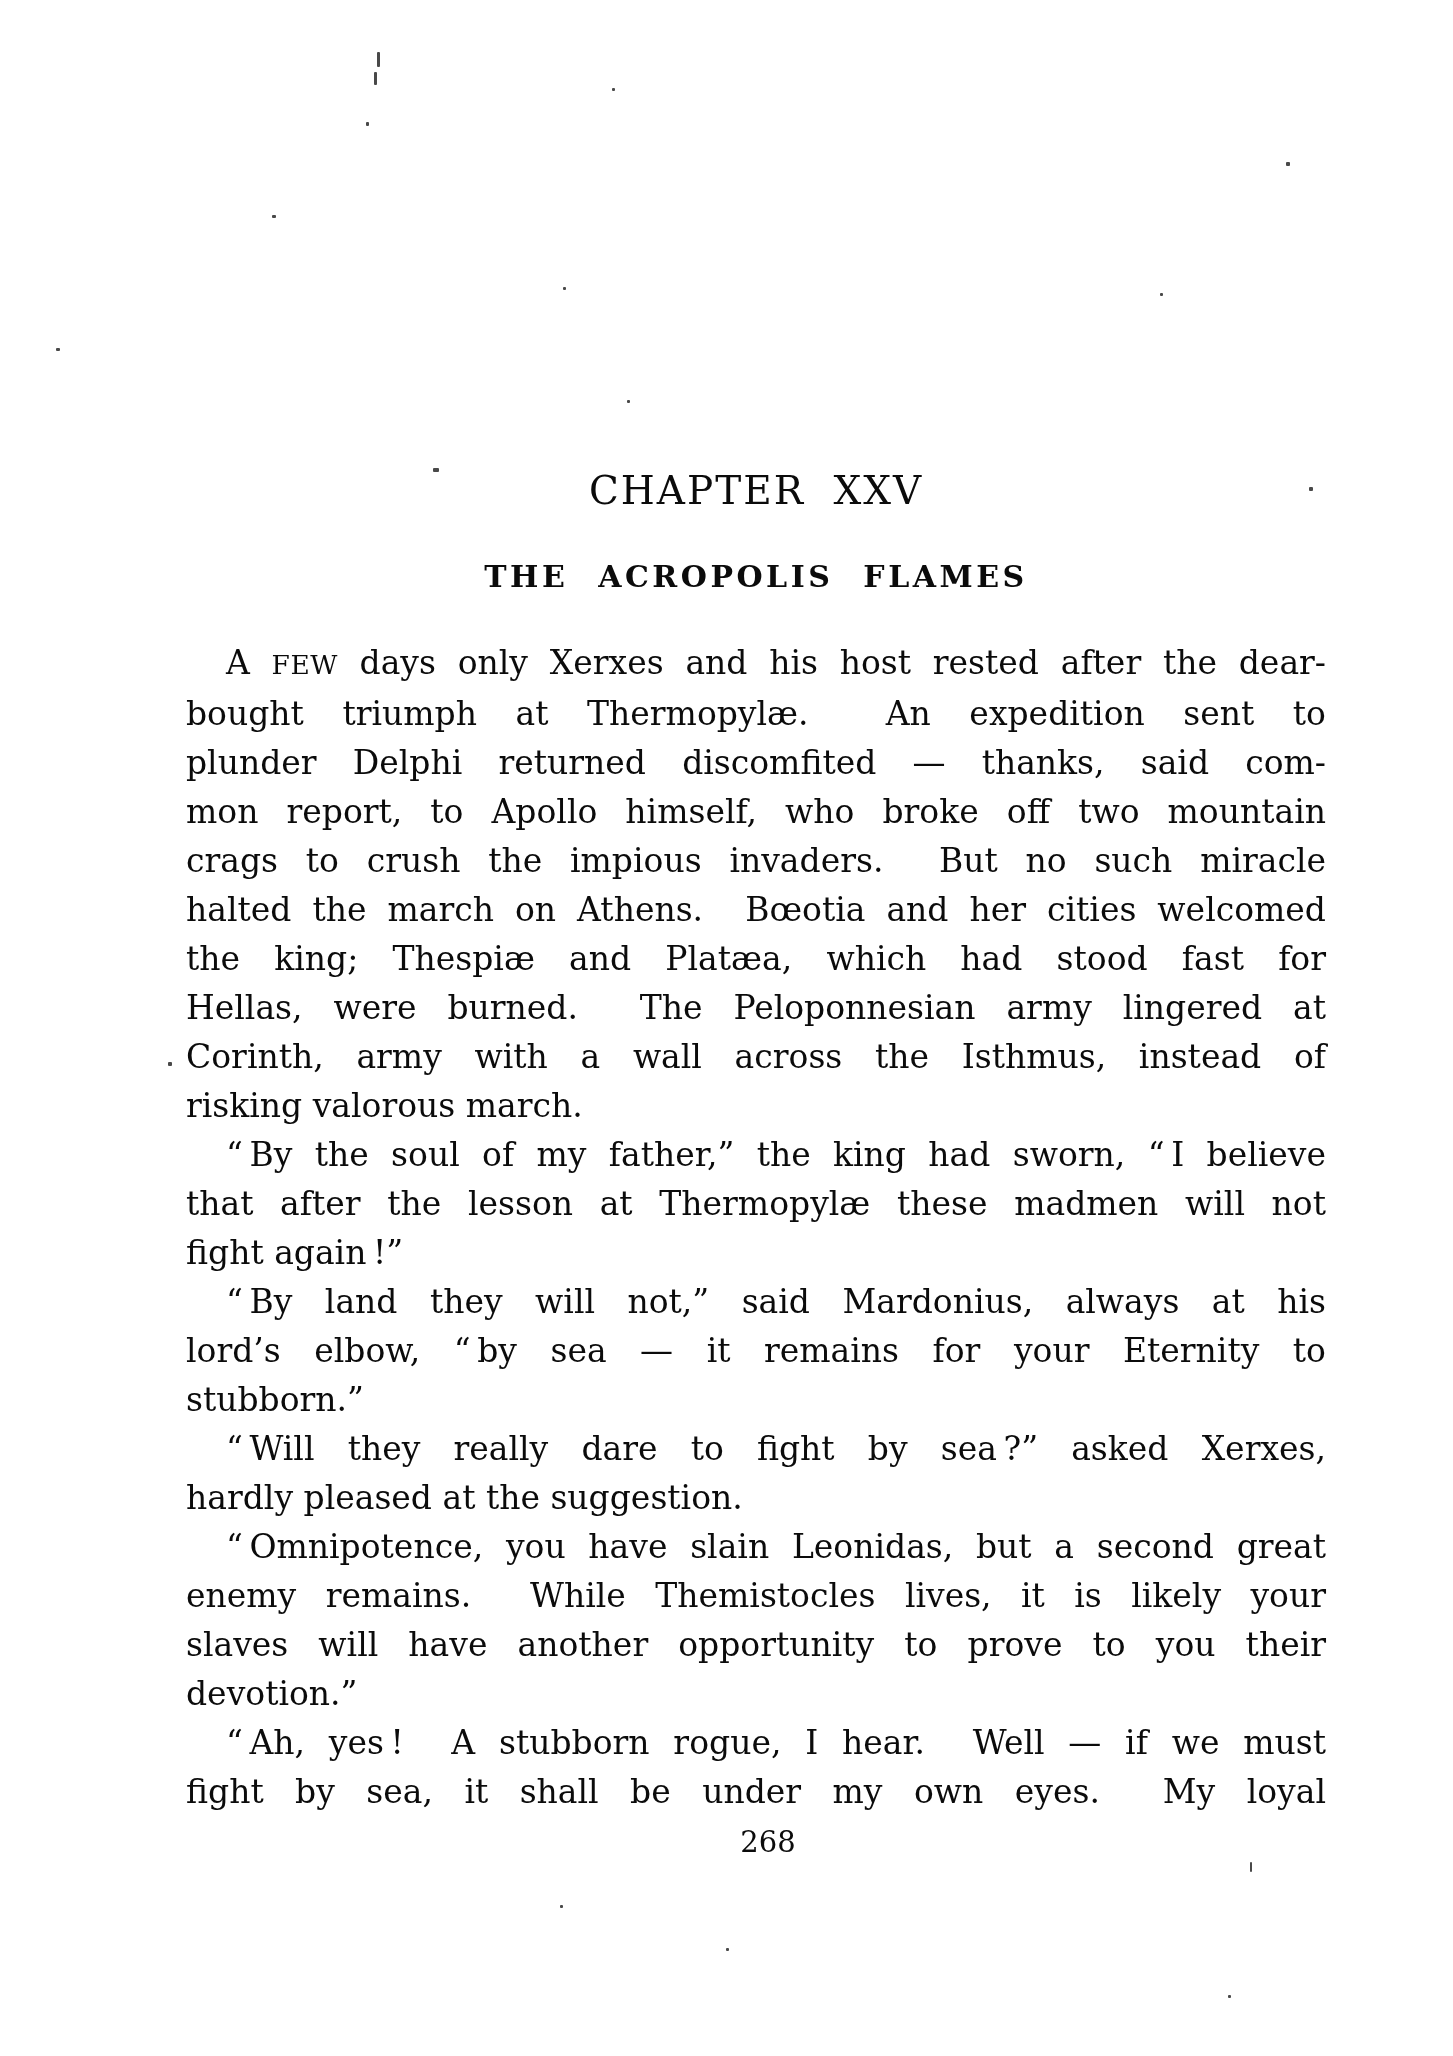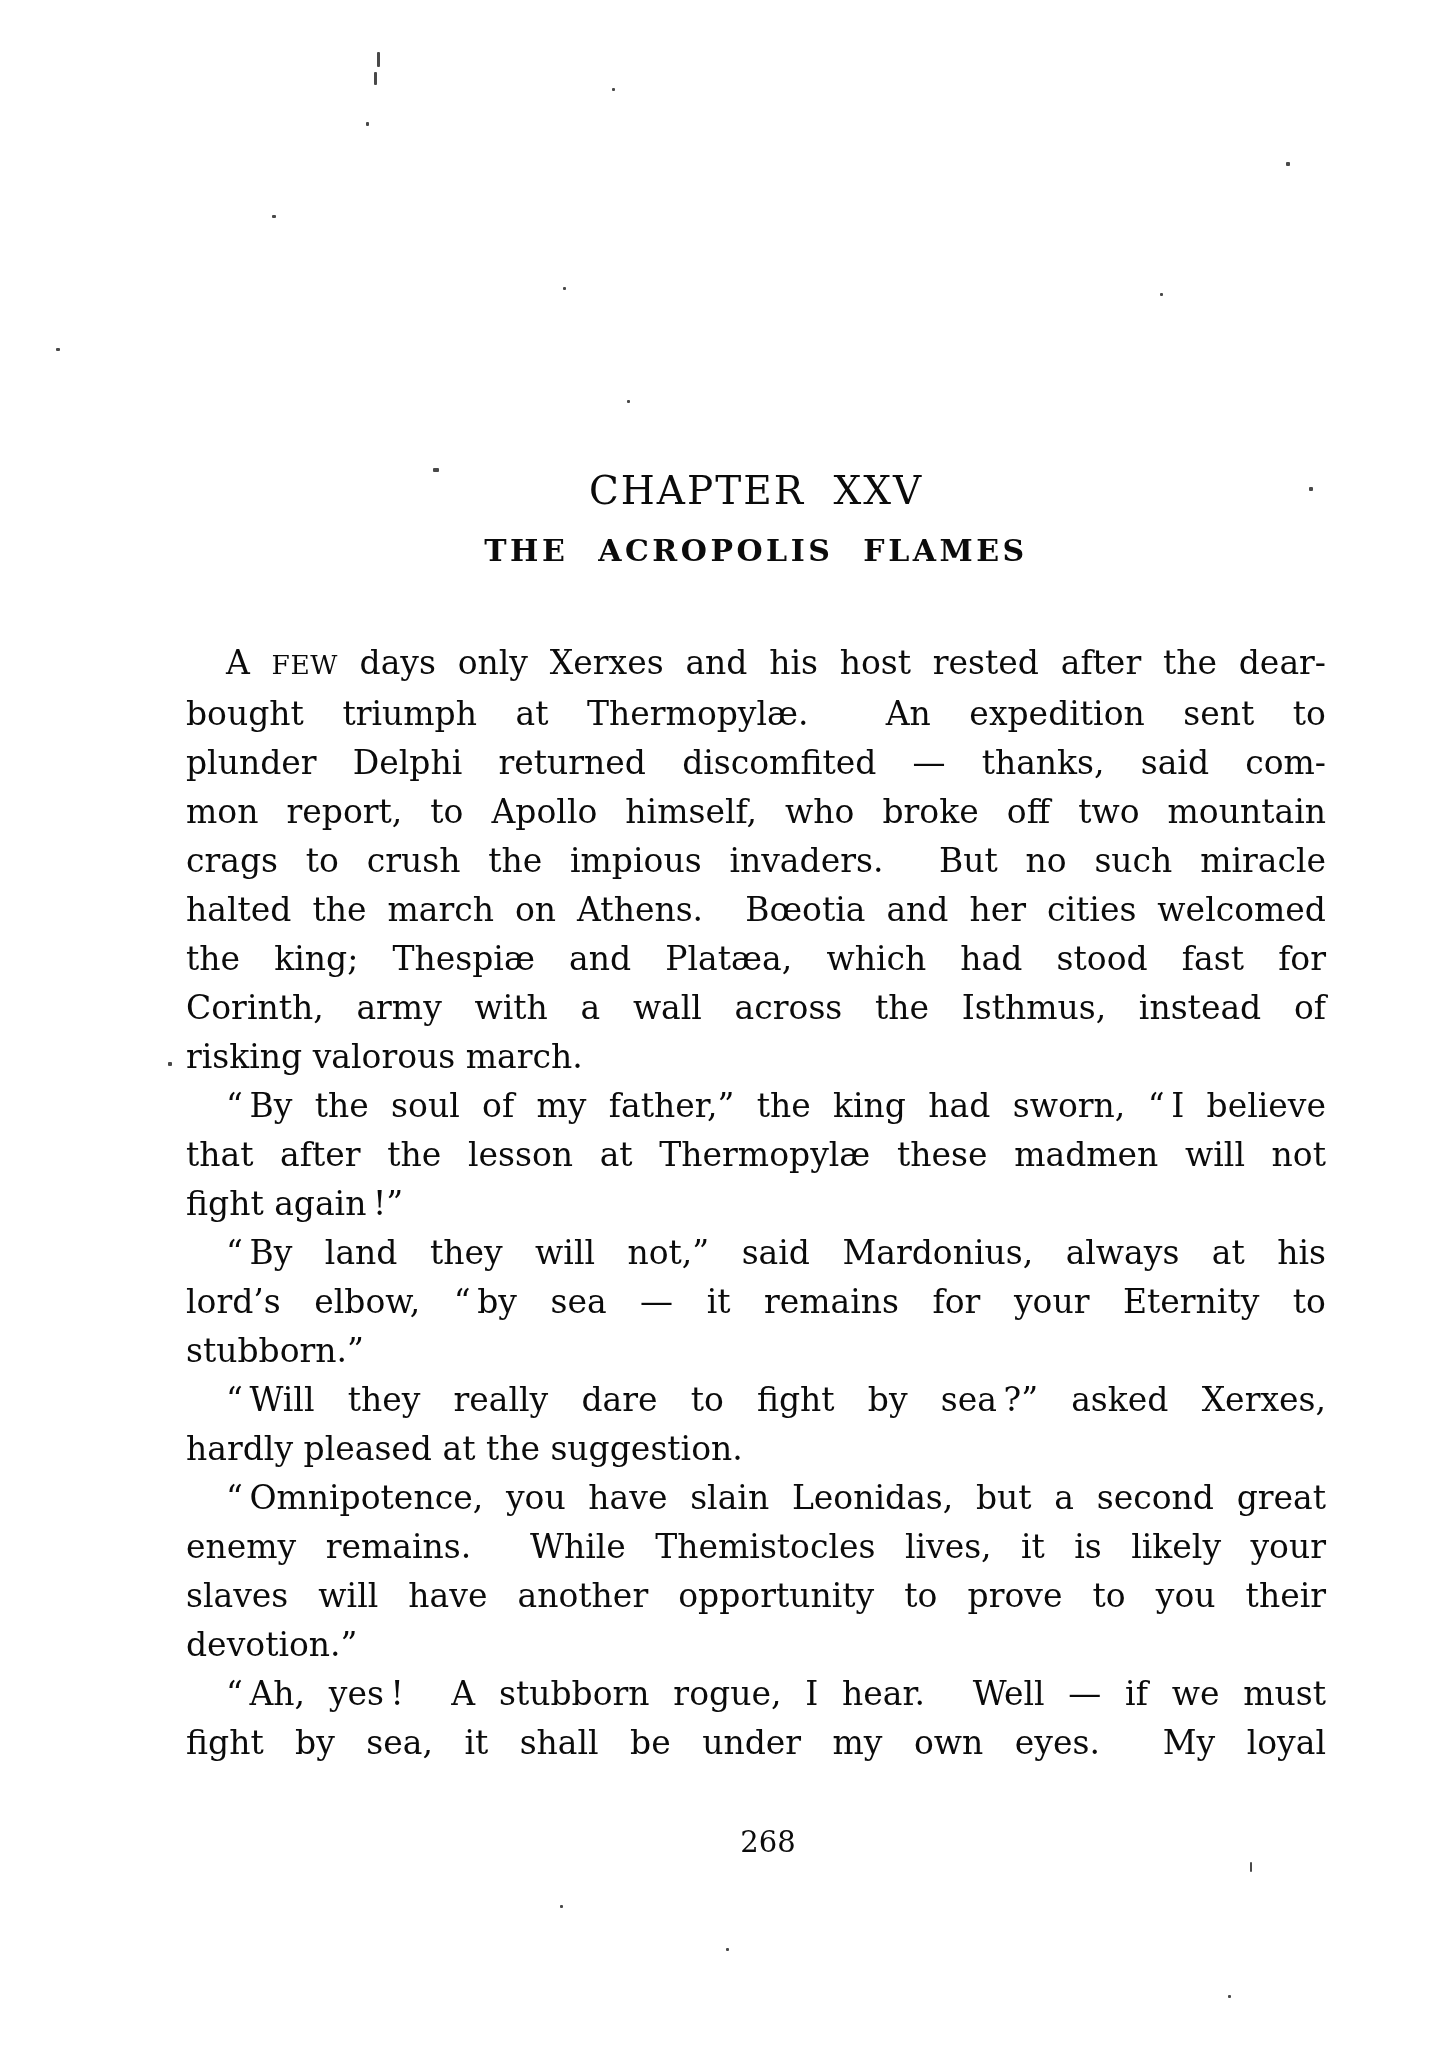--- a/index.html
+++ b/index.html
@@ -24,21 +24,21 @@
     text-align: center;
     font-size: 39px;
     line-height: 1;
     font-weight: normal;
     letter-spacing: 2px;
     word-spacing: 14px;
     white-space: nowrap;
   }
   .chapter-subtitle {
     position: absolute;
-    top: 536px;
+    top: 562px;
     left: 186px;
     width: 1140px;
     text-align: center;
     font-size: 30px;
     line-height: 1;
     font-weight: bold;
     letter-spacing: 3.5px;
     word-spacing: 16px;
     white-space: nowrap;
   }
@@ -90,20 +90,21 @@
   <div class="chapter-subtitle">THE ACROPOLIS FLAMES</div>
 
   <div class="body-text">
       <div class="line first">A <span class="smallcaps">FEW</span> days only Xerxes and his host rested after the dear-</div>
       <div class="line">bought triumph at Thermopylæ.&nbsp; An expedition sent to</div>
       <div class="line">plunder Delphi returned discomfited — thanks, said com-</div>
       <div class="line">mon report, to Apollo himself, who broke off two mountain</div>
       <div class="line">crags to crush the impious invaders.&nbsp; But no such miracle</div>
       <div class="line">halted the march on Athens.&nbsp; Bœotia and her cities welcomed</div>
       <div class="line">the king; Thespiæ and Platæa, which had stood fast for</div>
+      <div class="line">Hellas, were burned.&nbsp; The Peloponnesian army lingered at</div>
       <div class="line">Corinth, army with a wall across the Isthmus, instead of</div>
       <div class="line lastline">risking valorous march.</div>
       <div class="line first">“ By the soul of my father,” the king had sworn, “ I believe</div>
       <div class="line">that after the lesson at Thermopylæ these madmen will not</div>
       <div class="line lastline">fight again !”</div>
       <div class="line first">“ By land they will not,” said Mardonius, always at his</div>
       <div class="line">lord’s elbow, “ by sea — it remains for your Eternity to</div>
       <div class="line lastline">stubborn.”</div>
       <div class="line first">“ Will they really dare to fight by sea ?” asked Xerxes,</div>
       <div class="line lastline">hardly pleased at the suggestion.</div>

